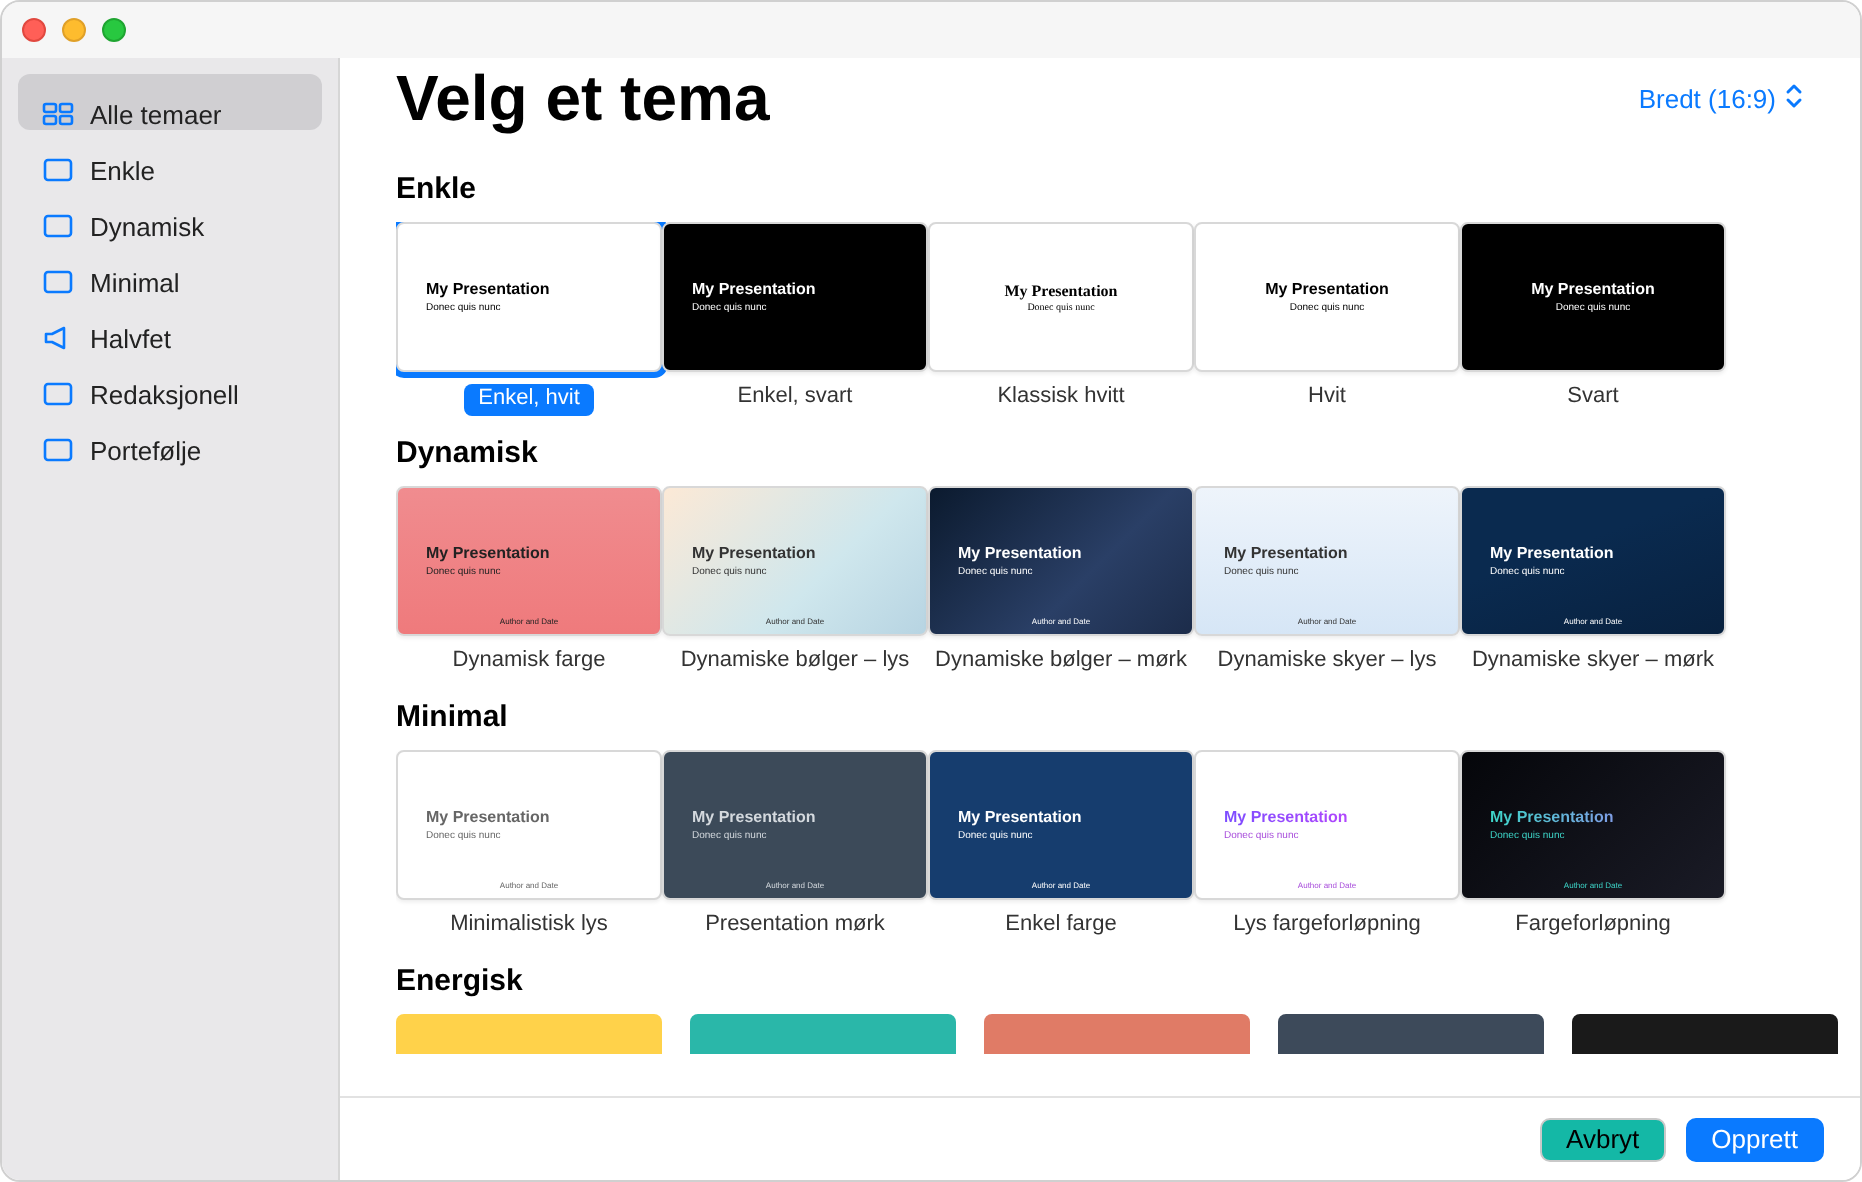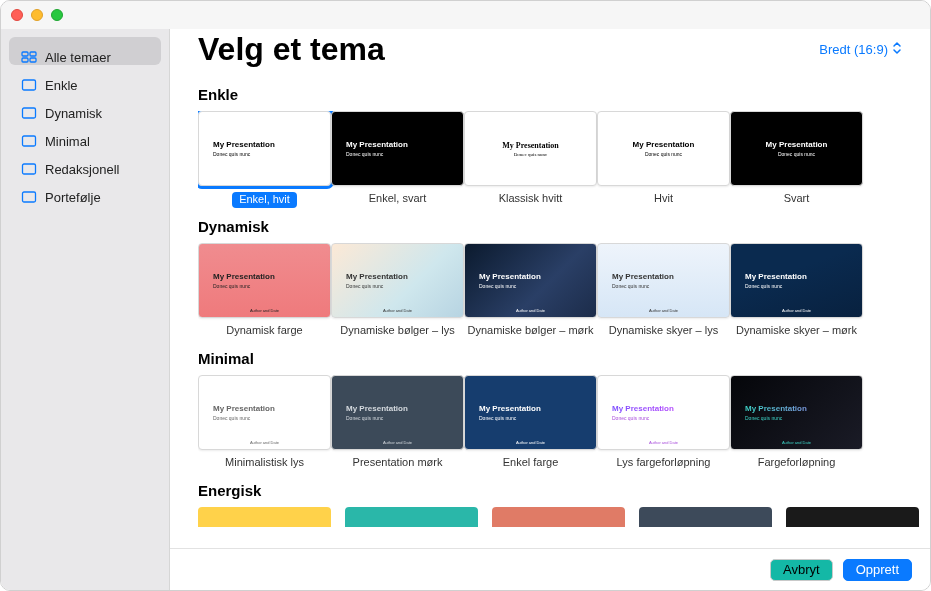--- a/index.html
+++ b/index.html
@@ -249,20 +249,28 @@
           </span>
           <span>Dynamisk</span>
         </div>
         <div class="sidebar-item">
           <span class="sidebar-icon">
             <svg width="16" height="16" viewBox="0 0 16 16">
               <rect x="1.5" y="3" width="13" height="10" rx="1.5" fill="none" stroke="#0a7aff" stroke-width="1.3"></rect>
             </svg>
           </span>
           <span>Minimal</span>
+        </div>
+        <div class="sidebar-item">
+          <span class="sidebar-icon">
+            <svg width="16" height="16" viewBox="0 0 16 16">
+              <path d="M2 6 L2 10 L5 10 L11 13 L11 3 L5 6 Z" fill="none" stroke="#0a7aff" stroke-width="1.3" stroke-linejoin="round"></path>
+            </svg>
+          </span>
+          <span>Halvfet</span>
         </div>
         <div class="sidebar-item">
           <span class="sidebar-icon">
             <svg width="16" height="16" viewBox="0 0 16 16">
               <rect x="1.5" y="3" width="13" height="10" rx="1.5" fill="none" stroke="#0a7aff" stroke-width="1.3"></rect>
             </svg>
           </span>
           <span>Redaksjonell</span>
         </div>
         <div class="sidebar-item">

